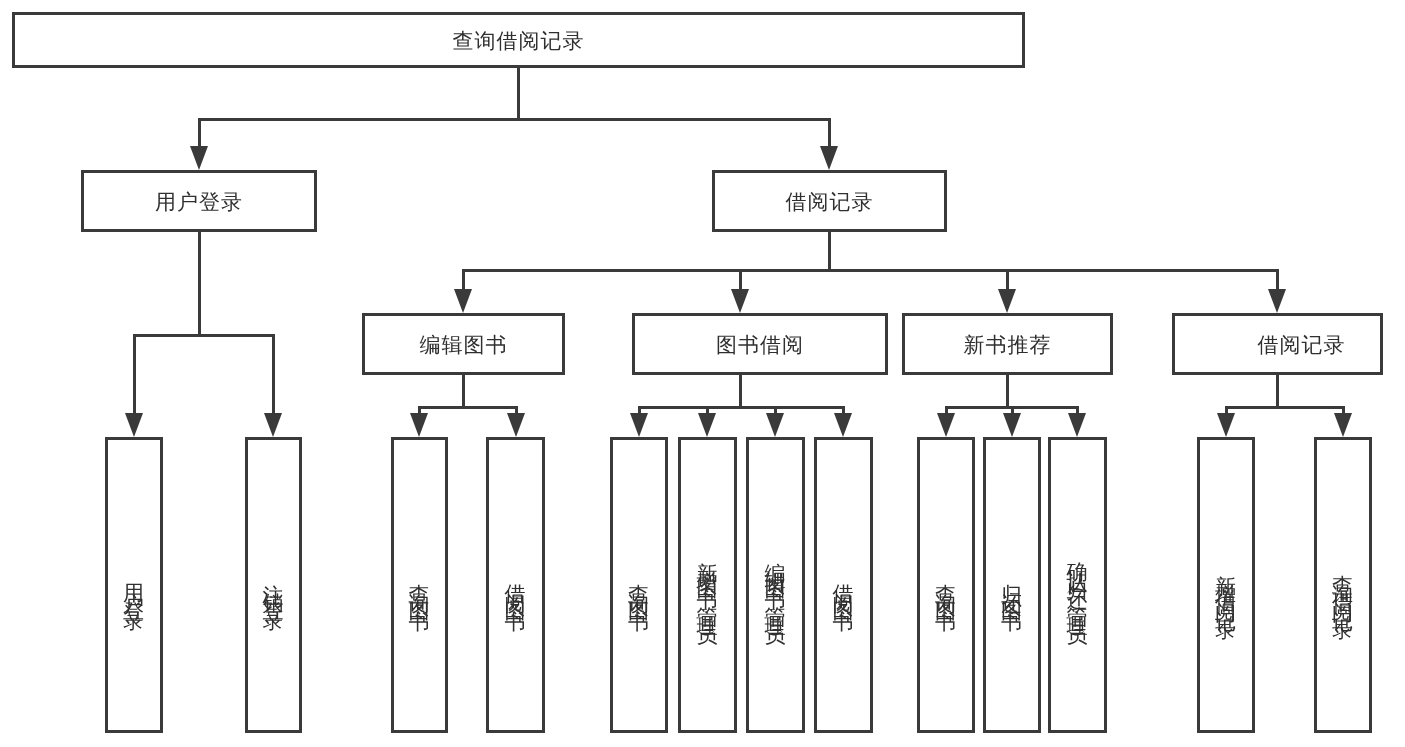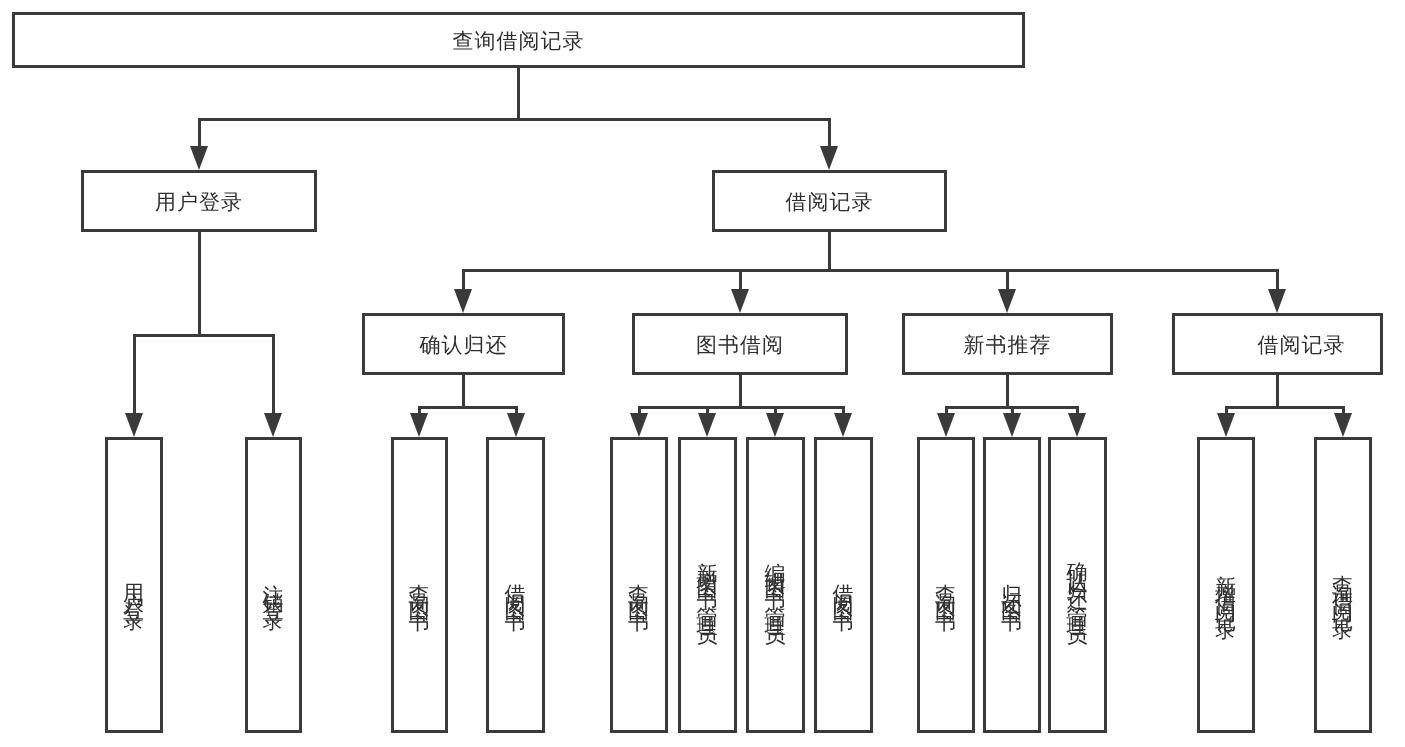--- a/index.html
+++ b/index.html
@@ -117,23 +117,23 @@
     <div class="node" style="left: 12px; top: 12px; width: 1013px; height: 56px;">
       <span class="node-label">查询借阅记录</span>
     </div>
     <div class="node" style="left: 81px; top: 170px; width: 236px; height: 62px;">
       <span class="node-label">用户登录</span>
     </div>
     <div class="node" style="left: 712px; top: 170px; width: 235px; height: 62px;">
       <span class="node-label">借阅记录</span>
     </div>
     <div class="node" style="left: 362px; top: 313px; width: 203px; height: 62px;">
-      <span class="node-label">确认归还</span>
+      <span class="node-label">编辑图书</span>
     </div>
-    <div class="node" style="left: 632px; top: 313px; width: 216px; height: 62px;">
+    <div class="node" style="left: 632px; top: 313px; width: 256px; height: 62px;">
       <span class="node-label">图书借阅</span>
     </div>
     <div class="node" style="left: 902px; top: 313px; width: 211px; height: 62px;">
       <span class="node-label">新书推荐</span>
     </div>
     <div class="node" style="left: 1172px; top: 313px; width: 211px; height: 62px; padding-left: 48px;">
       <span class="node-label">借阅记录</span>
     </div>
     <div class="node vertical" style="left: 105px; top: 437px; width: 58px; height: 296px;">
       <span class="node-label">用户登录</span>

